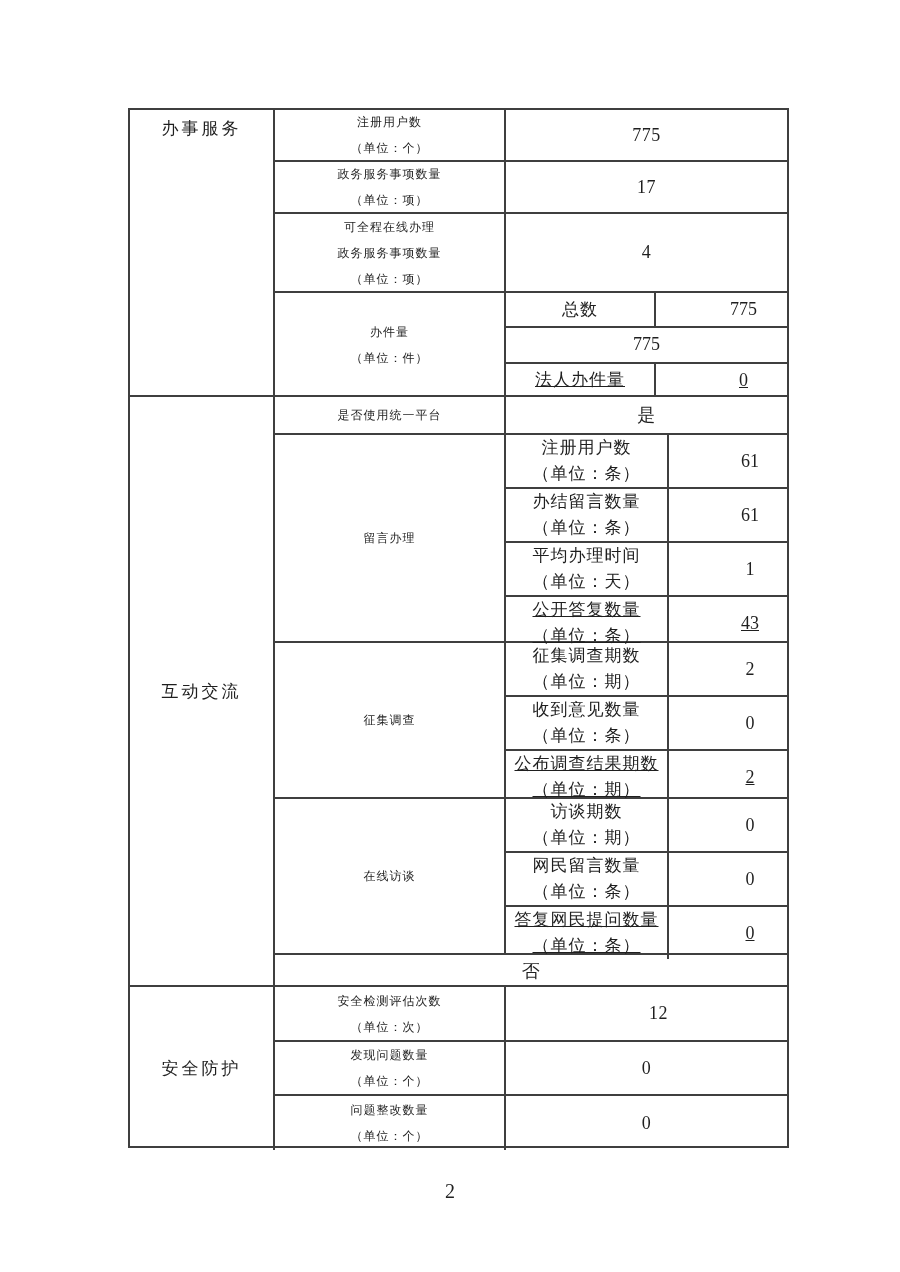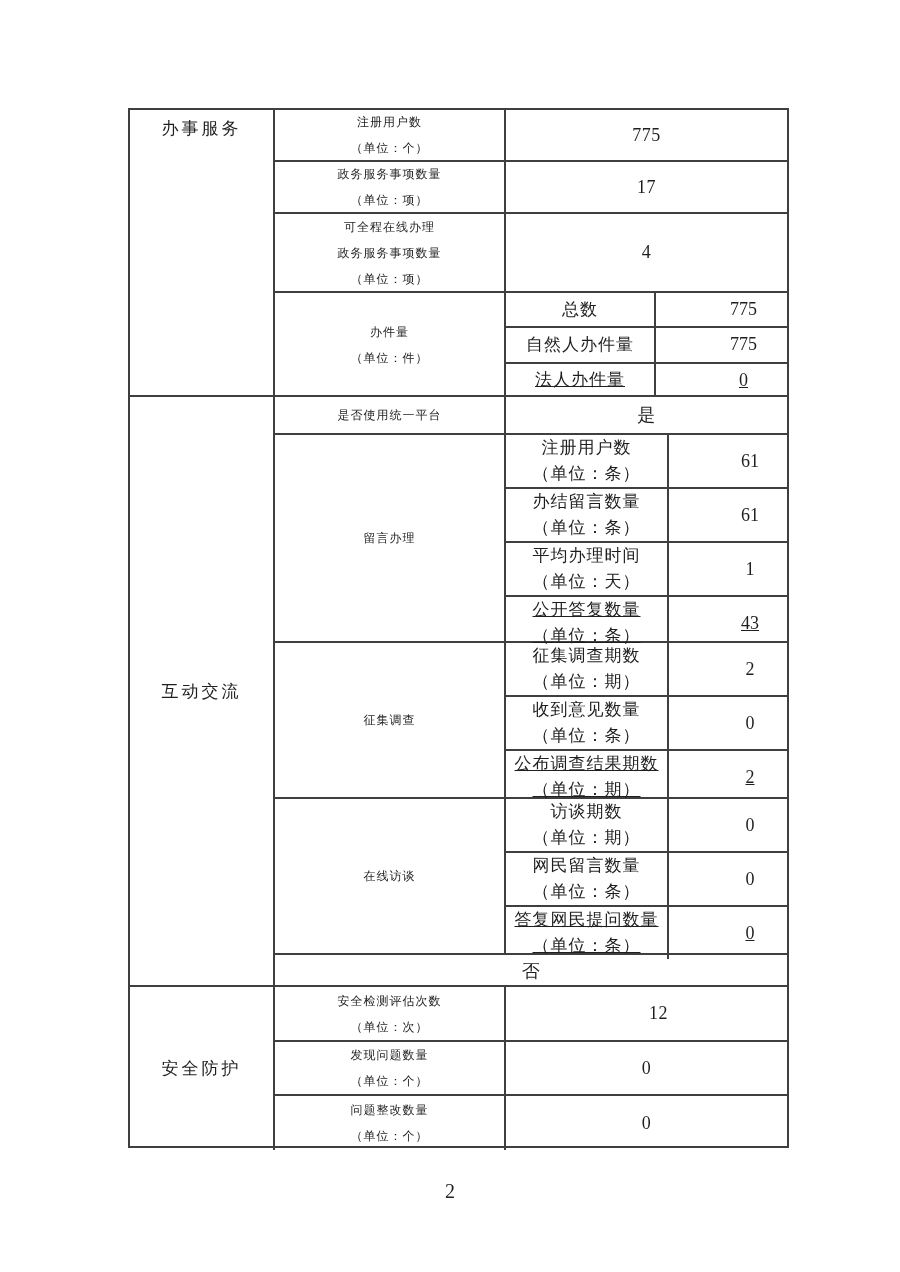--- a/index.html
+++ b/index.html
@@ -100,21 +100,20 @@
           <div class="lblcell">
             <div>办件量</div>
             <div>（单位：件）</div>
           </div>
           <div class="subcol">
             <div class="subrow">
               <div class="sublbl w150">总数</div>
               <div class="subval">775</div>
             </div>
             <div class="subrow">
-              <div class="sublbl w150">自然人办件量</div>
               <div class="subval">775</div>
             </div>
             <div class="subrow last">
               <div class="sublbl w150">法人办件量</div>
               <div class="subval">0</div>
             </div>
           </div>
         </div>
       </div>
     </div>

